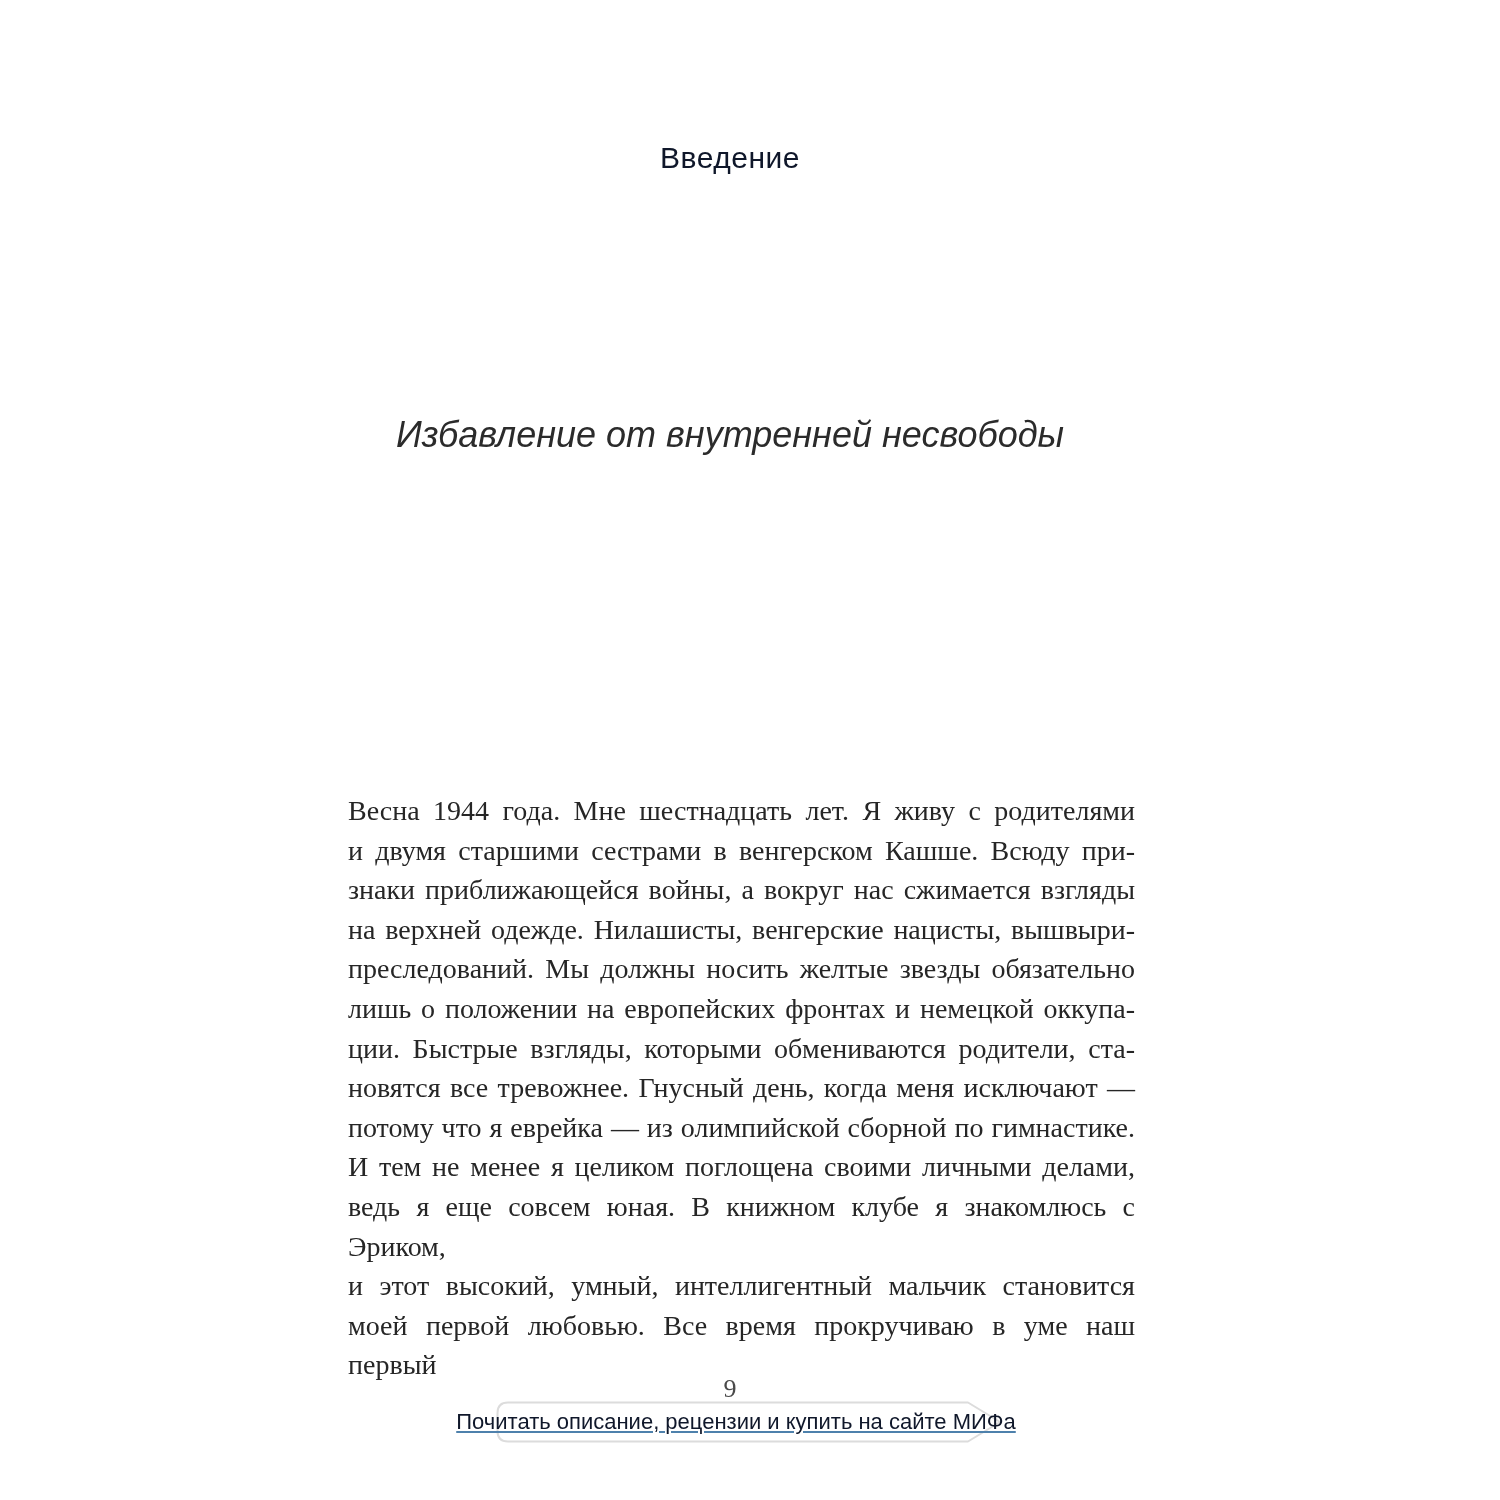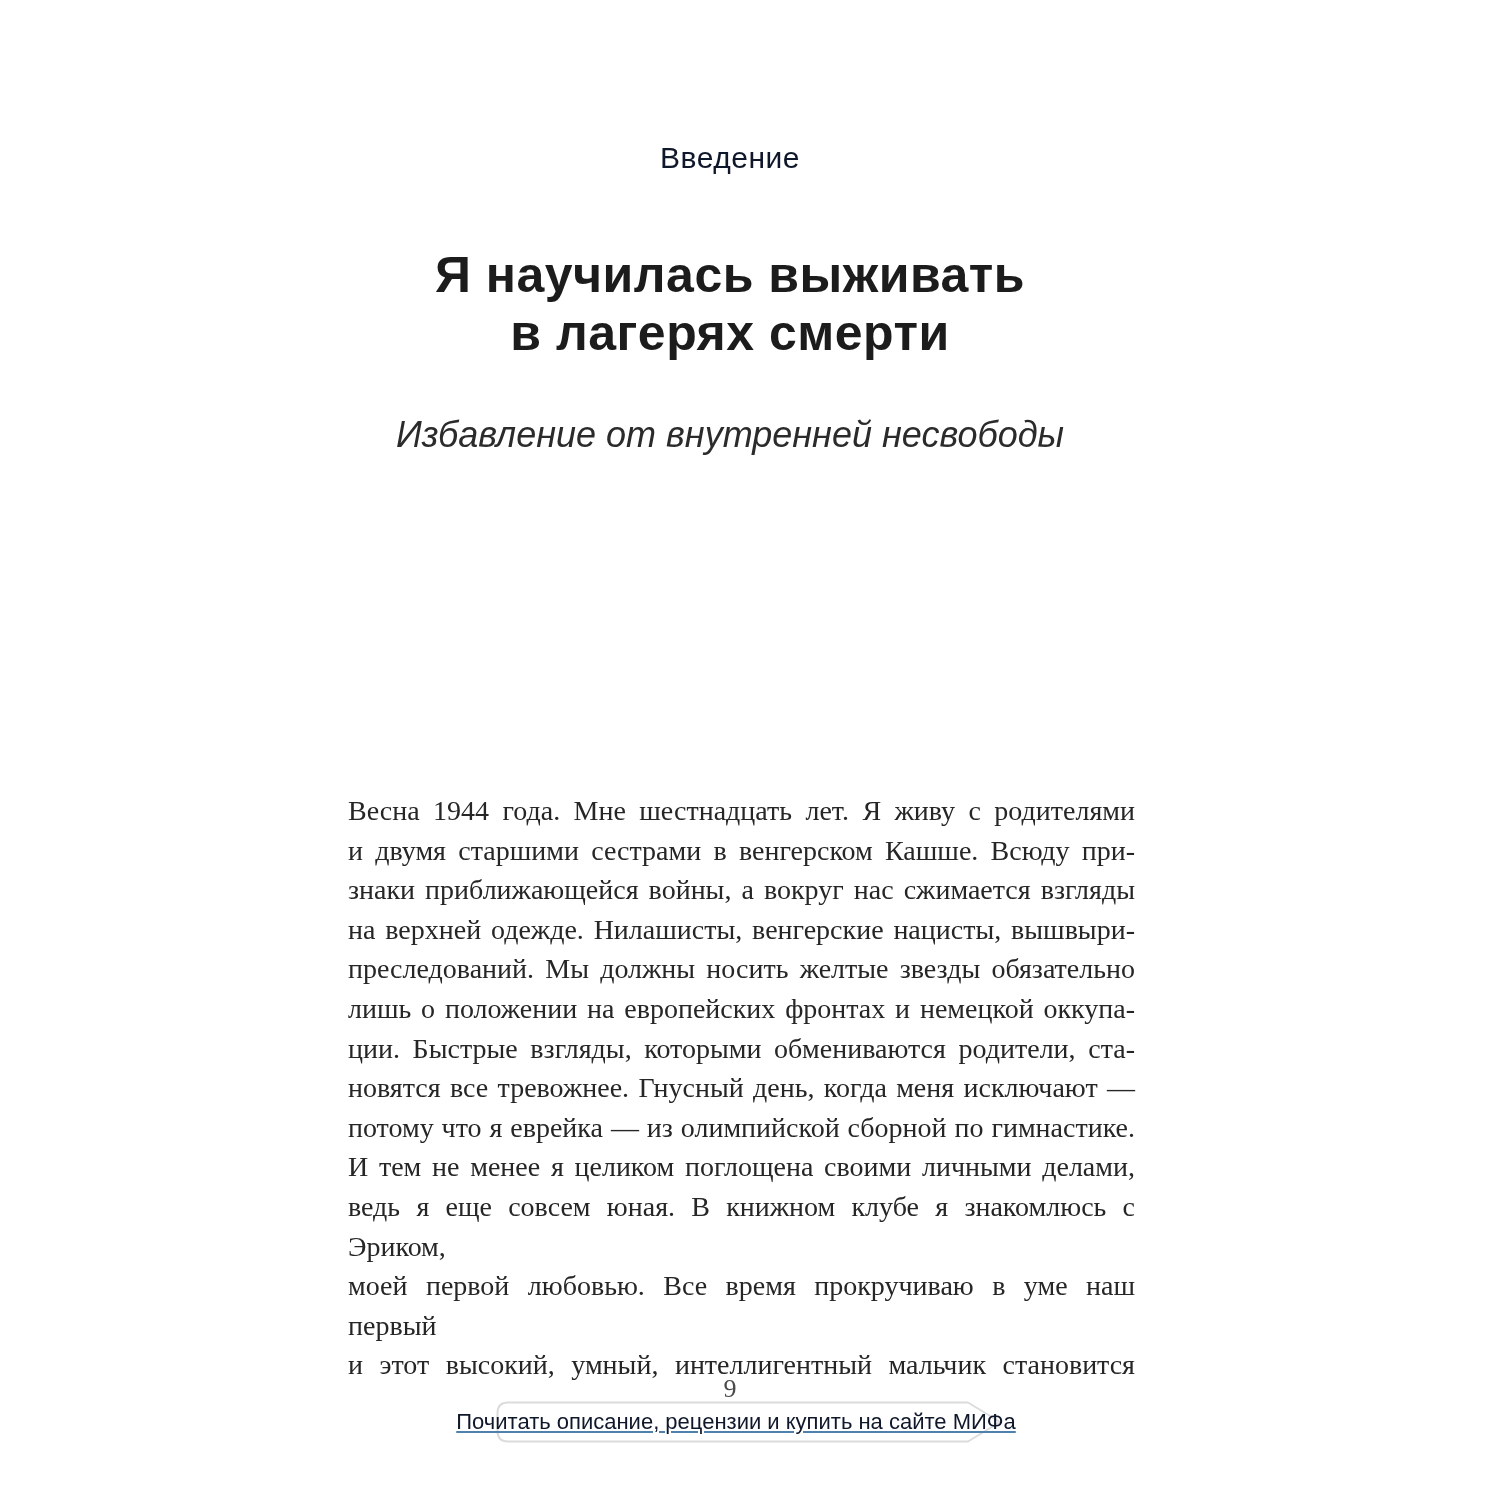--- a/index.html
+++ b/index.html
@@ -85,41 +85,37 @@
     white-space: nowrap;
   }
 </style>
 </head>
 <body>
 
 <div class="page">
 
   <div class="section-label">Введение</div>
 
-  <h1 class="chapter-title">
-    <span class="title-line">Я научилась выживать</span>
-    <span class="title-line">в лагерях смерти</span>
-  </h1>
 
   <div class="chapter-subtitle">Избавление от внутренней несвободы</div>
 
   <div class="body-text">
       <div class="body-line">Весна 1944 года. Мне шестнадцать лет. Я живу с родителями</div>
       <div class="body-line">и двумя старшими сестрами в венгерском Кашше. Всюду при-</div>
       <div class="body-line">знаки приближающейся войны, а вокруг нас сжимается взгляды</div>
       <div class="body-line">на верхней одежде. Нилашисты, венгерские нацисты, вышвыри-</div>
       <div class="body-line">преследований. Мы должны носить желтые звезды обязательно</div>
       <div class="body-line">лишь о положении на европейских фронтах и немецкой оккупа-</div>
       <div class="body-line">ции. Быстрые взгляды, которыми обмениваются родители, ста-</div>
       <div class="body-line">новятся все тревожнее. Гнусный день, когда меня исключают —</div>
       <div class="body-line">потому что я еврейка — из олимпийской сборной по гимнастике.</div>
       <div class="body-line">И тем не менее я целиком поглощена своими личными делами,</div>
       <div class="body-line">ведь я еще совсем юная. В книжном клубе я знакомлюсь с Эриком,</div>
+      <div class="body-line">и этот высокий, умный, интеллигентный мальчик становится</div>
       <div class="body-line">моей первой любовью. Все время прокручиваю в уме наш первый</div>
-      <div class="body-line">и этот высокий, умный, интеллигентный мальчик становится</div>
     </div>
 
   <div class="page-number">9</div>
 
   <div class="footer-banner">
     <svg class="banner-shape" viewBox="0 0 510 44" xmlns="http://www.w3.org/2000/svg">
       <path d="M 13 2.5 L 473 2.5 L 505 22 L 473 41.5 L 13 41.5 Q 2.5 41.5 2.5 31 L 2.5 13 Q 2.5 2.5 13 2.5 Z" fill="#ffffff" stroke="#dcdcdc" stroke-width="2" stroke-linejoin="round"></path>
     </svg>
     <a class="banner-link" style="color: #0f172a; text-decoration-color: rgb(78, 129, 172);">Почитать описание, рецензии и купить на сайте МИФа</a>
   </div>

